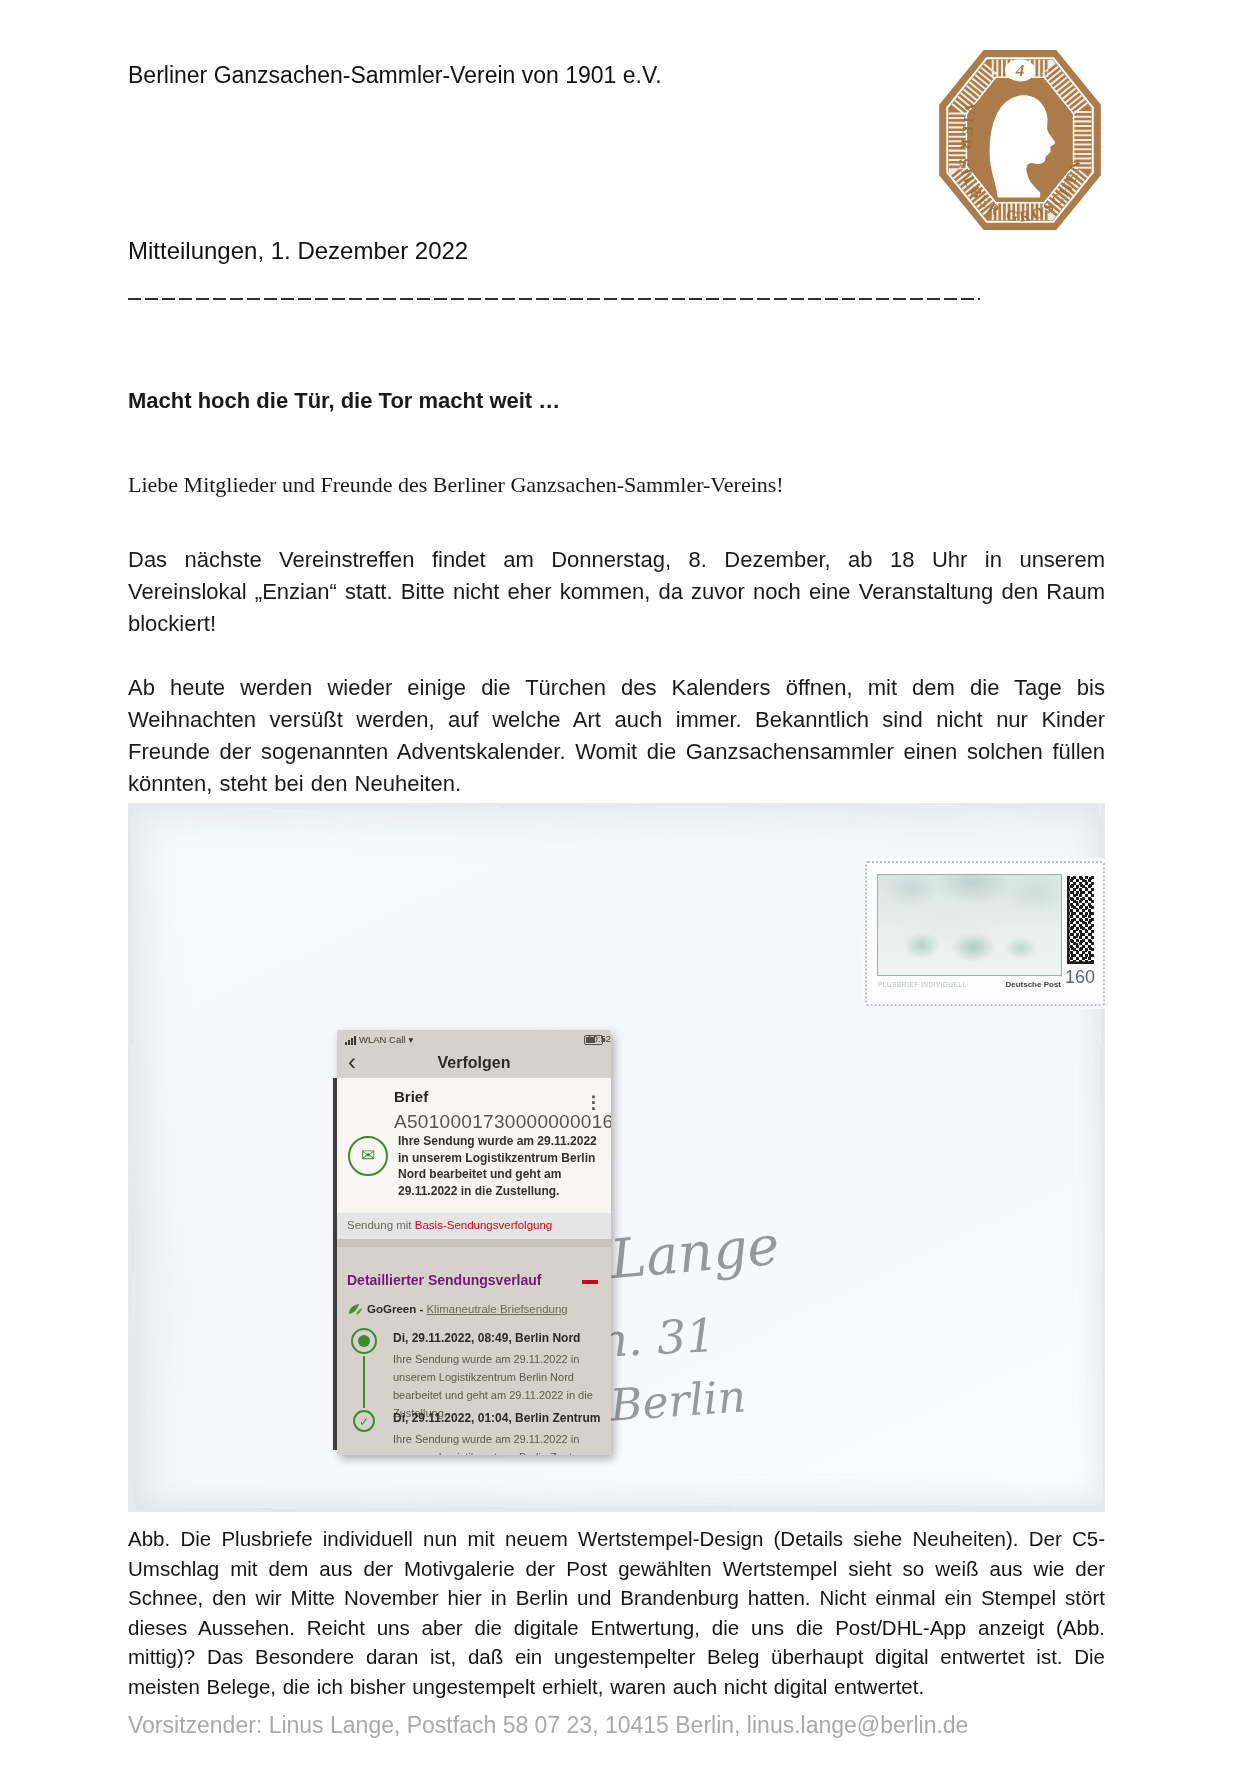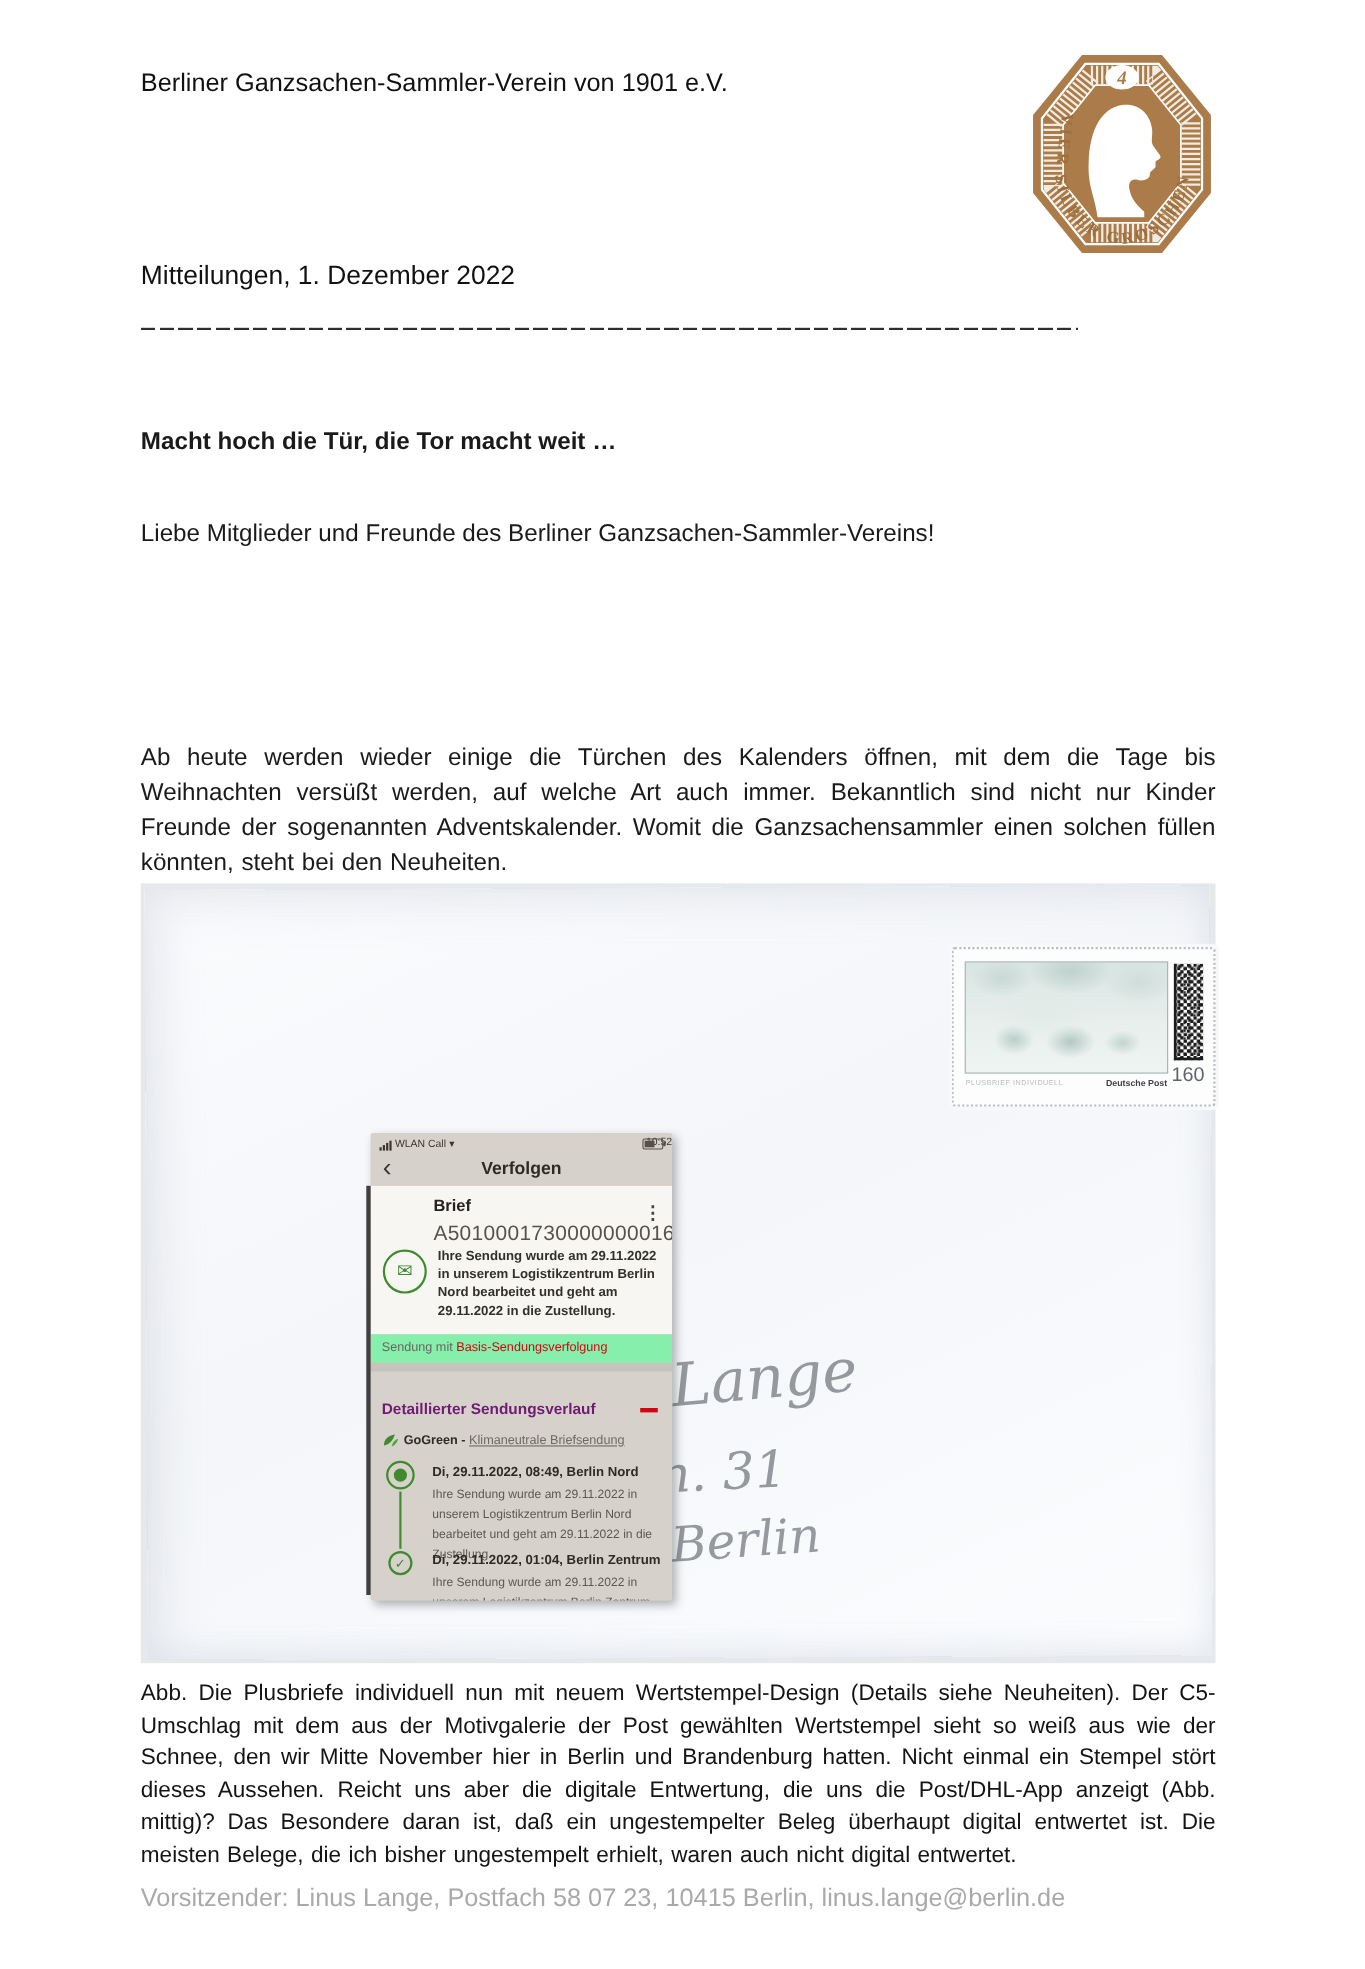--- a/index.html
+++ b/index.html
@@ -9,21 +9,21 @@
   
   .org{position:absolute;left:128px;top:62px;font-size:23px;color:#111;}
   .title{position:absolute;left:128px;top:146px;font-size:38px;font-weight:bold;color:#000;}
   .subtitle{position:absolute;left:128px;top:237px;font-size:24px;color:#111;}
   .divider{position:absolute;left:128px;top:298px;width:852px;height:2px;
            background:repeating-linear-gradient(90deg,#2e2e2e 0 13px,transparent 13px 17px);}
   .logo{position:absolute;left:933px;top:44px;width:174px;height:192px;}
 
   
   .heading{position:absolute;left:128px;top:388px;font-size:22px;font-weight:bold;}
-  .salutation{position:absolute;left:128px;top:472px;font-size:22px;}
+  .salutation{position:absolute;left:128px;top:472px;font-size:22px;font-family:Liberation Serif, serif;}
   .para{position:absolute;left:128px;width:977px;font-size:22px;line-height:32px;
         text-align:justify;word-spacing:1px;}
   .para-meeting{top:544px;}
   .para-advent{top:672px;}
 
   
   .photo{position:absolute;left:128px;top:803px;width:977px;height:709px;background:#e6e8eb;}
   .envelope{position:absolute;left:5px;top:4px;right:4px;bottom:5px;
             background:linear-gradient(155deg,#fafbfd 0%,#f4f6f9 45%,#fbfcfe 100%);
             box-shadow:inset 14px 10px 40px rgba(185,192,204,.28), inset -6px -8px 24px rgba(185,192,204,.18);
@@ -79,21 +79,21 @@
 
   .pcard{position:absolute;left:0;top:48px;width:100%;height:135px;background:#f7f6f3;}
   .pcard-type{position:absolute;left:57px;top:10px;font-size:15px;font-weight:bold;color:#262220;}
   .pcard-number{position:absolute;left:57px;top:33px;font-size:19px;color:#57534c;letter-spacing:.3px;}
   .kebab{position:absolute;right:9px;top:14px;font-size:17px;font-weight:bold;color:#4a463f;}
   .msg-icon{position:absolute;left:11px;top:58px;width:40px;height:40px;border:2.5px solid #3f8a2e;
             border-radius:50%;box-sizing:border-box;text-align:center;}
   .msg-icon span{font-size:17px;color:#3f8a2e;line-height:36px;}
   .msg-text{position:absolute;left:61px;top:55px;width:202px;font-size:12px;font-weight:bold;
             color:#33302a;line-height:16.5px;}
-  .pservice{position:absolute;left:0;top:183px;width:100%;height:26px;background:#86efac;
+  .pservice{position:absolute;left:0;top:183px;width:100%;height:26px;background:#e5e5e5;
             font-size:11.5px;color:#6b675f;}
   .pservice .svc{position:absolute;left:10px;top:6px;}
   .link-red{color:#d40511;text-decoration:none;}
   .pgap{position:absolute;left:0;top:209px;width:100%;height:8px;background:#c7c3bc;}
 
   .pdetails{position:absolute;left:0;top:217px;width:100%;height:208px;background:#d6d2cb;}
   .pd-title{position:absolute;left:10px;top:25px;font-size:14px;font-weight:bold;color:#701a75;}
   .pd-minus{position:absolute;right:13px;top:33px;width:16px;height:3.5px;background:#d40511;}
   .gogreen{position:absolute;left:10px;top:55px;font-size:11.5px;color:#2e2a24;}
   .gogreen svg{vertical-align:-3px;margin-right:4px;}
@@ -142,20 +142,21 @@
       C 95,137 100,141 106,147 L 106,152 Z"></path>
     <ellipse cx="86" cy="26" rx="15" ry="11" fill="#ffffff"></ellipse>
     <text x="86" y="32" text-anchor="middle" font-family="Liberation Serif,serif" font-style="italic" font-weight="bold" font-size="17" fill="#ab7c49">4</text>
   </svg>
 
   <div class="subtitle">Mitteilungen, 1. Dezember 2022</div>
   <div class="divider"></div>
 
   <div class="heading">Macht hoch die Tür, die Tor macht weit …</div>
   <div class="salutation">Liebe Mitglieder und Freunde des Berliner Ganzsachen-Sammler-Vereins!</div>
+  <div class="para para-meeting">Das nächste Vereinstreffen findet am Donnerstag, 8. Dezember, ab 18 Uhr in unserem Vereinslokal „Enzian“ statt. Bitte nicht eher kommen, da zuvor noch eine Veranstaltung den Raum blockiert!</div>
   <div class="para para-advent">Ab heute werden wieder einige die Türchen des Kalenders öffnen, mit dem die Tage bis Weihnachten versüßt werden, auf welche Art auch immer. Bekanntlich sind nicht nur Kinder Freunde der sogenannten Adventskalender. Womit die Ganzsachensammler einen solchen füllen könnten, steht bei den Neuheiten.</div>
 
   <div class="photo">
     <div class="envelope"></div>
 
     <div class="stamp">
       <div class="stamp-pic"></div>
       <svg class="stamp-matrix" viewBox="0 0 27 88">
         <defs>
           <pattern id="mx" width="6" height="6" patternUnits="userSpaceOnUse">

